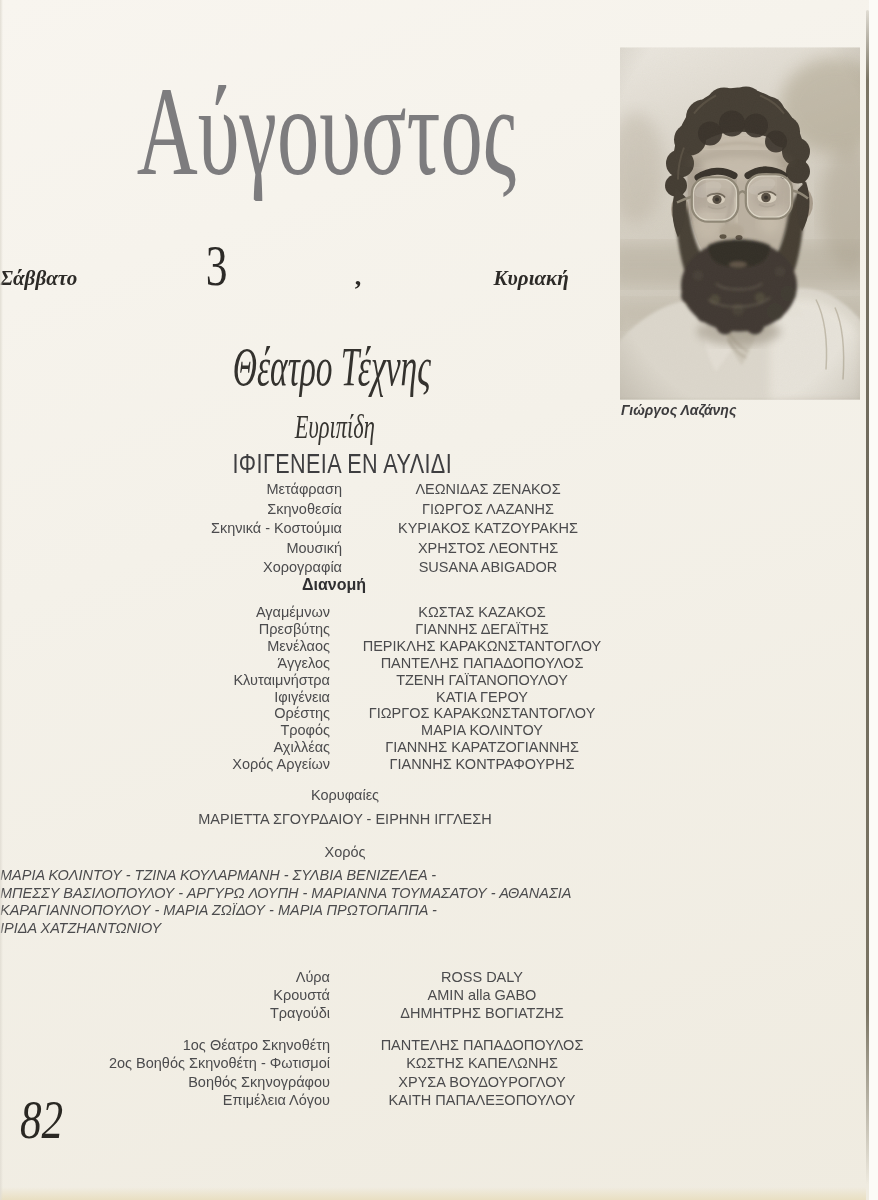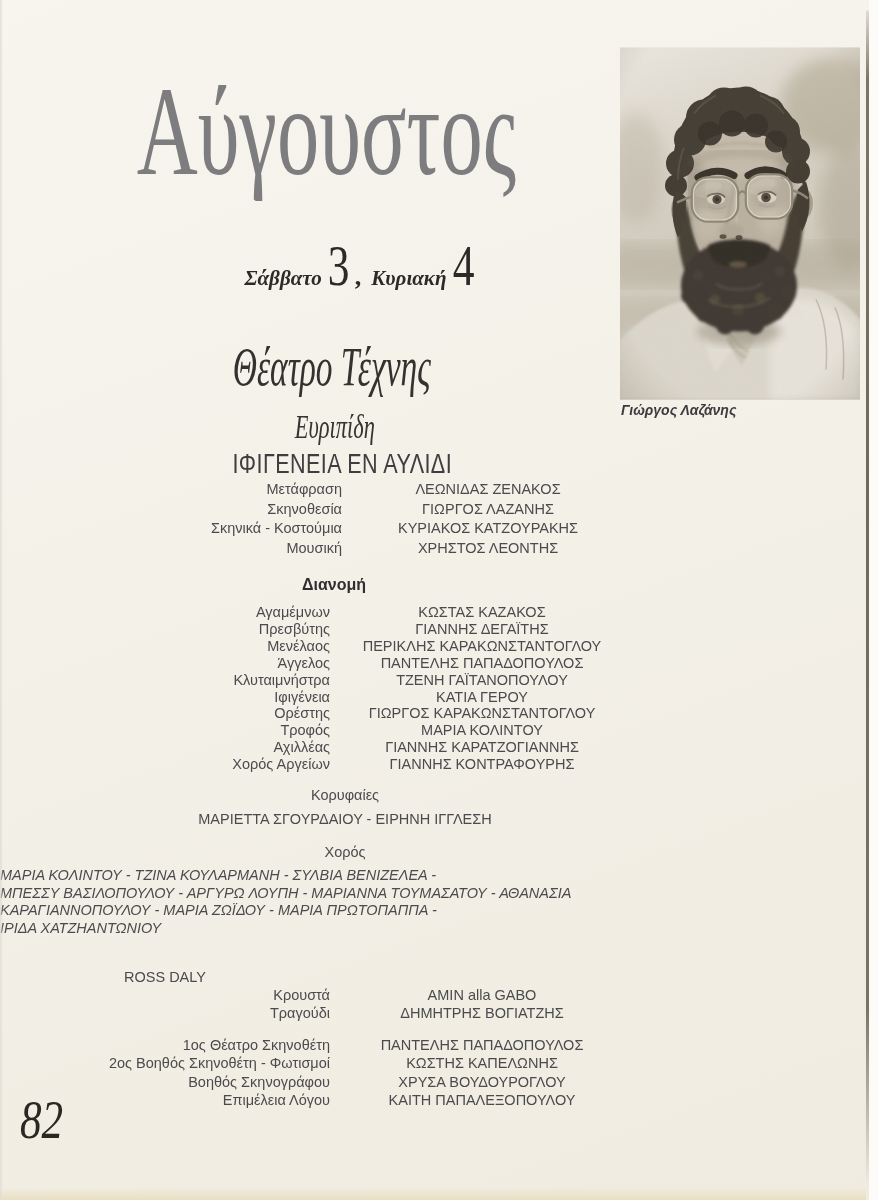--- a/index.html
+++ b/index.html
@@ -20,21 +20,21 @@
   .month-title{
     top:61px;width:652px;
     font-family:"Liberation Serif",serif;
     font-size:128px;line-height:140px;
     color:#7d7c7e;white-space:nowrap;
   }
   .month-title .squeeze{transform:scaleX(.66);}
 
   .dates{
     top:237px;width:724px;height:60px;
-    display:flex;justify-content:center;align-items:baseline;
+    display:flex;justify-content:space-between;align-items:baseline;
     font-family:"Liberation Serif",serif;color:#2c2a27;
   }
   .dates .daylabel{font-size:21px;font-weight:bold;font-style:italic;}
   .dates .daynum{font-size:58px;line-height:58px;transform:scaleX(.75);transform-origin:center;margin:0 2px;}
   .dates .sep{font-size:26px;font-weight:bold;margin-right:10px;}
 
   .theater-name{
     top:338px;width:664px;
     font-family:"Liberation Serif",serif;font-style:italic;
     font-size:54px;line-height:58px;color:#34322e;white-space:nowrap;
@@ -147,20 +147,24 @@
       <div class="credit-row">
         <div class="lbl">Σκηνικά - Κοστούμια</div>
         <div class="val">ΚΥΡΙΑΚΟΣ ΚΑΤΖΟΥΡΑΚΗΣ</div>
       </div>
 
       <div class="credit-row">
         <div class="lbl">Μουσική</div>
         <div class="val">ΧΡΗΣΤΟΣ ΛΕΟΝΤΗΣ</div>
       </div>
 
+      <div class="credit-row">
+        <div class="lbl">Χορογραφία</div>
+        <div class="val">SUSANA ABIGADOR</div>
+      </div>
     </div>
 
   <div class="abs cast-heading">Διανομή</div>
   <div class="abs credit-grid cast-list">
 
       <div class="credit-row">
         <div class="lbl">Αγαμέμνων</div>
         <div class="val">ΚΩΣΤΑΣ ΚΑΖΑΚΟΣ</div>
       </div>
 
@@ -222,20 +226,21 @@
 
       <div class="chorus-line">ΚΑΡΑΓΙΑΝΝΟΠΟΥΛΟΥ - ΜΑΡΙΑ ΖΩΪΔΟΥ - ΜΑΡΙΑ ΠΡΩΤΟΠΑΠΠΑ -</div>
 
 
       <div class="chorus-line">ΙΡΙΔΑ ΧΑΤΖΗΑΝΤΩΝΙΟΥ</div>
     </div>
 
   <div class="abs credit-grid music-credits">
 
       <div class="credit-row">
+        <div class="lbl">Λύρα</div>
         <div class="val">ROSS DALY</div>
       </div>
 
       <div class="credit-row">
         <div class="lbl">Κρουστά</div>
         <div class="val">AMIN alla GABO</div>
       </div>
 
       <div class="credit-row">
         <div class="lbl">Τραγούδι</div>

